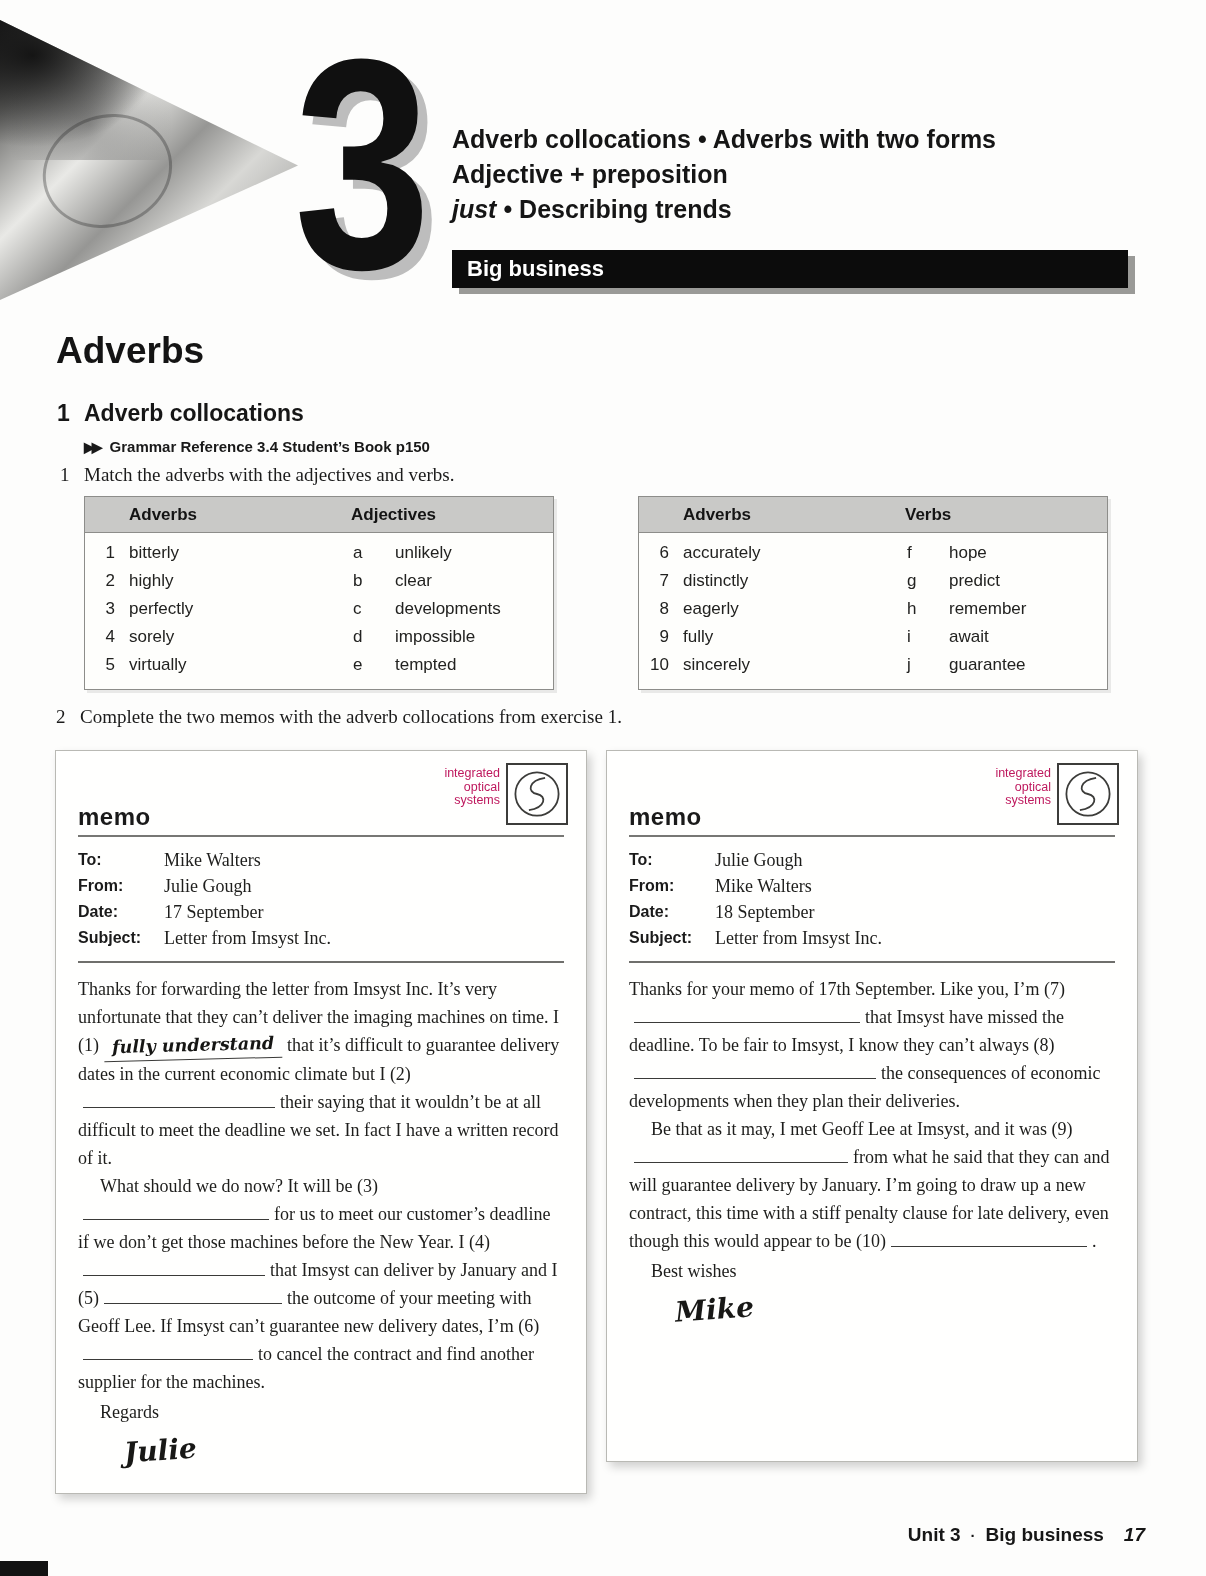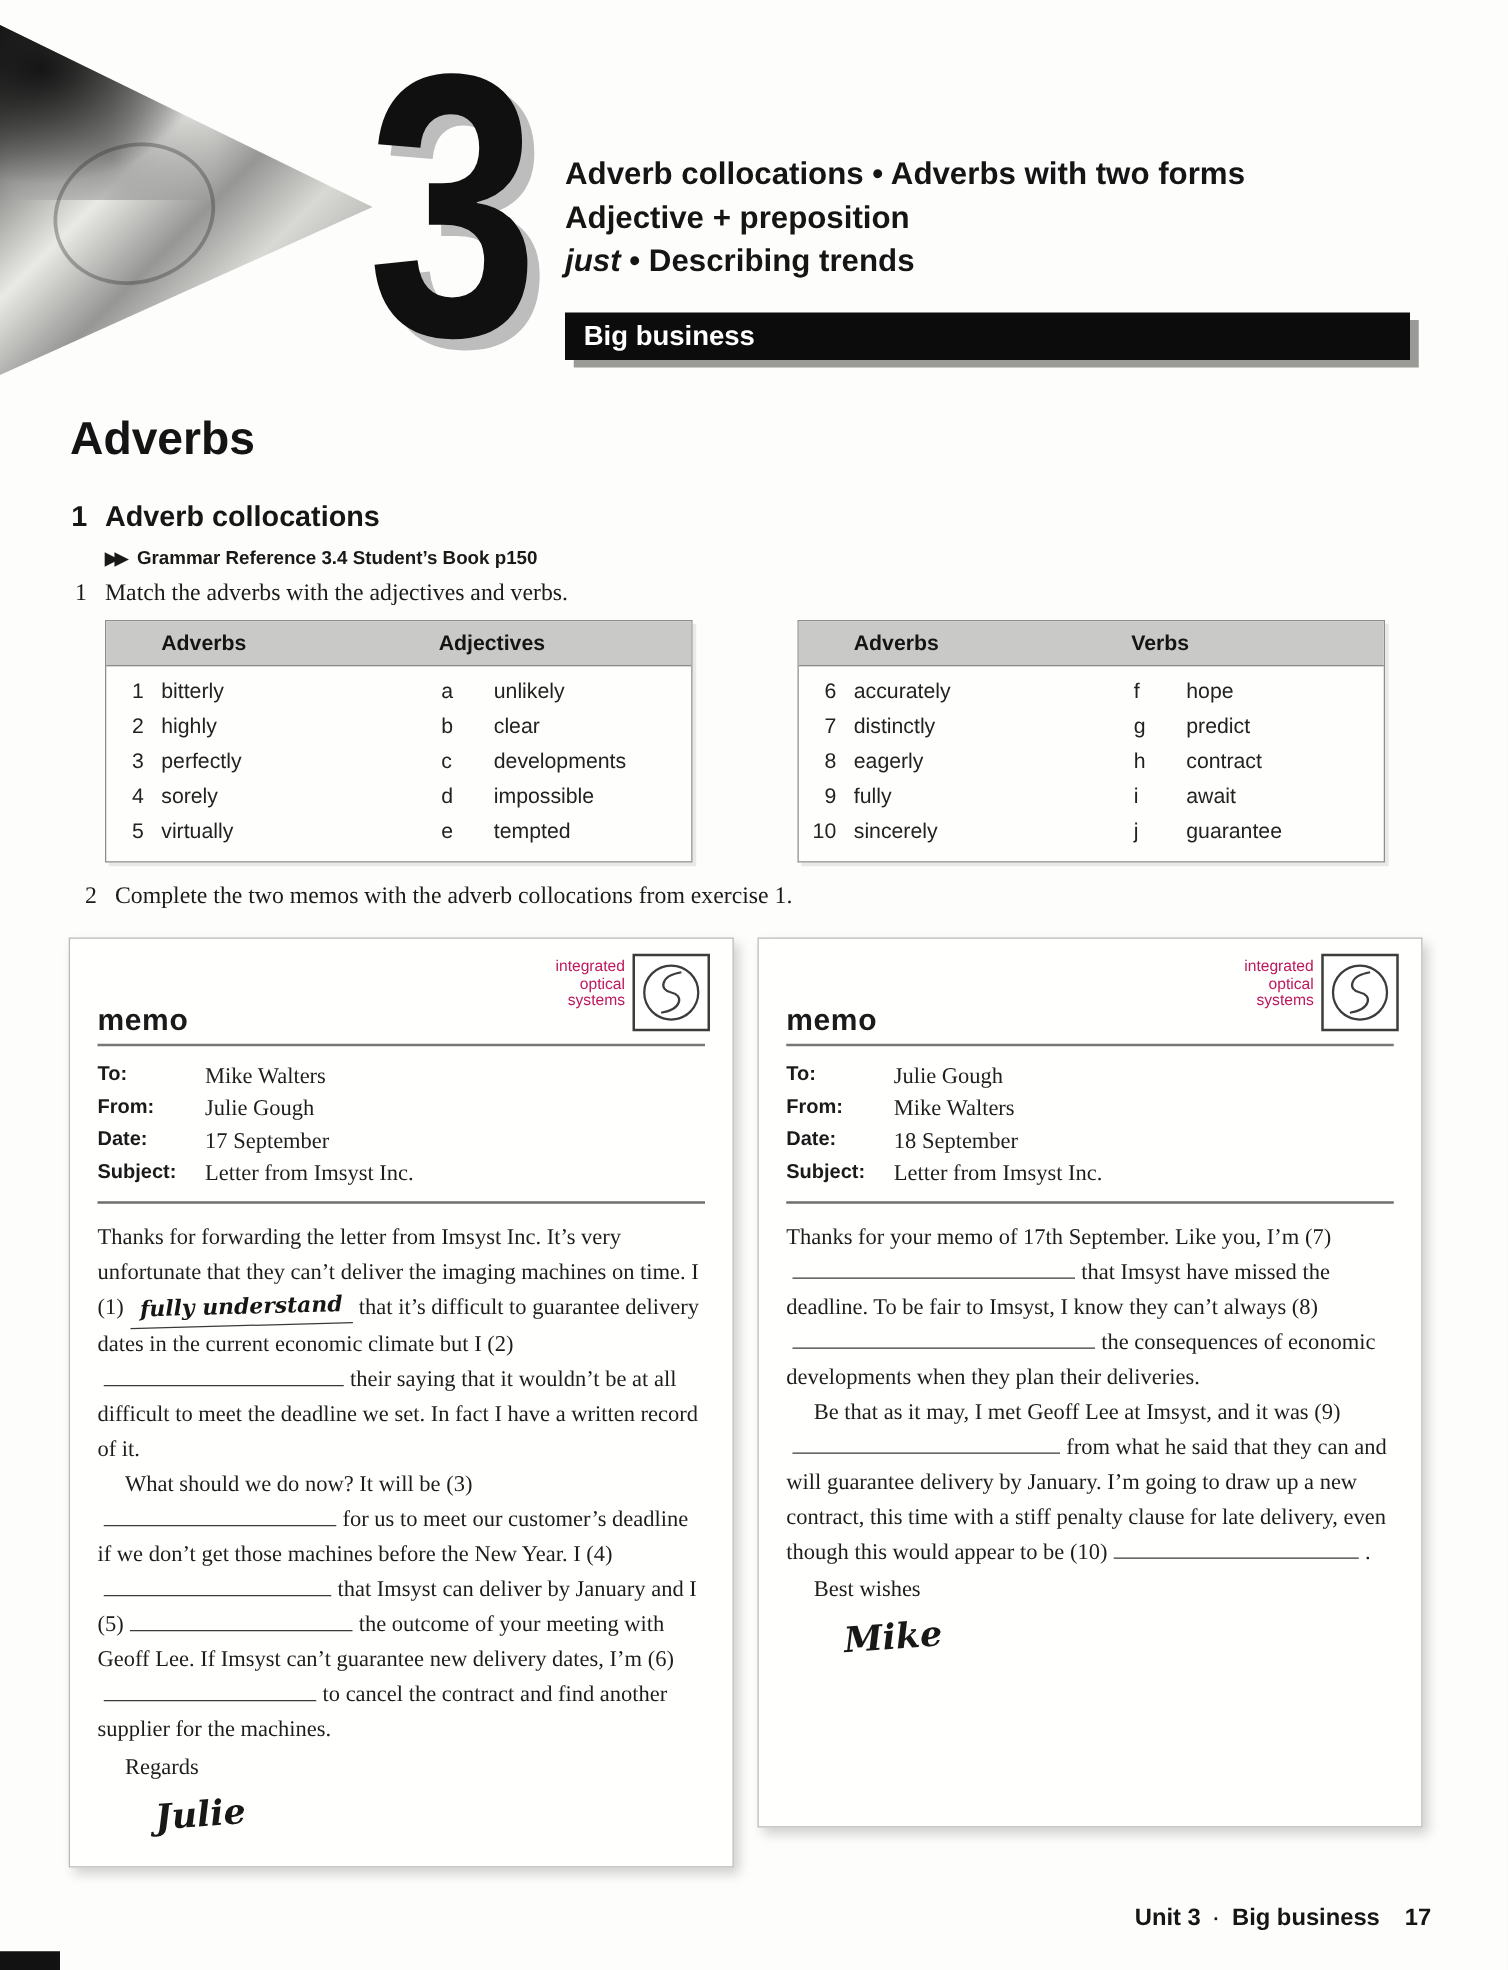--- a/index.html
+++ b/index.html
@@ -51,21 +51,21 @@
   
   .h1 { position:absolute; left:56px; top:330px; font-size:37px; font-weight:bold; color:#141414; }
   .subsection { position:absolute; left:57px; top:400px; font-size:23px; font-weight:bold; color:#161616; }
   .subsection .num { display:inline-block; width:27px; }
   .grammar-ref { position:absolute; left:84px; top:438px; font-size:15px; font-weight:bold; color:#191919; }
   .grammar-ref .arrows { letter-spacing:-3px; margin-right:10px; font-size:14px; }
 
   .exercise { position:absolute; font-family:"Liberation Serif", serif; font-size:19px; color:#1b1b1b; }
   .exercise .num { display:inline-block; width:24px; }
   .ex1 { left:60px; top:464px; }
-  .ex2 { left:68px; top:706px; }
+  .ex2 { left:56px; top:706px; }
 
   
   .match-table {
     position:absolute; top:496px; width:470px;
     border:1px solid #8d8d8a; background:#fefefc;
     box-shadow:3px 3px 0 rgba(0,0,0,.08);
     padding-bottom:10px;
   }
   .t1 { left:84px; }
   .t2 { left:638px; }
@@ -129,21 +129,21 @@
     font-family:"DejaVu Serif", serif; font-style:italic; font-weight:bold;
     font-size:28px; color:#181816; transform:rotate(-4deg);
   }
 
   
   .footer {
     position:absolute; top:1524px; right:61px;
     font-size:19px; font-weight:bold; color:#161616;
   }
   .footer .dot { margin:0 10px; font-size:15px; }
-  .footer .pagenum { margin-left:20px; }
+  .footer .pagenum { margin-left:20px;font-style:italic; }
 
   .scan-mark { position:absolute; left:0; bottom:0; width:48px; height:15px; background:#121212; }
 </style>
 </head>
 <body>
 
 <div class="page">
 
   <div class="art"></div>
   <div class="big-num">3</div>
@@ -221,21 +221,21 @@
     <div class="mt-row">
         <span class="mt-num">7</span>
         <span class="mt-word">distinctly</span>
         <span class="mt-letter">g</span>
         <span class="mt-word">predict</span>
       </div>
     <div class="mt-row">
         <span class="mt-num">8</span>
         <span class="mt-word">eagerly</span>
         <span class="mt-letter">h</span>
-        <span class="mt-word">contract</span>
+        <span class="mt-word">remember</span>
       </div>
     <div class="mt-row">
         <span class="mt-num">9</span>
         <span class="mt-word">fully</span>
         <span class="mt-letter">i</span>
         <span class="mt-word">await</span>
       </div>
     <div class="mt-row">
         <span class="mt-num">10</span>
         <span class="mt-word">sincerely</span>

